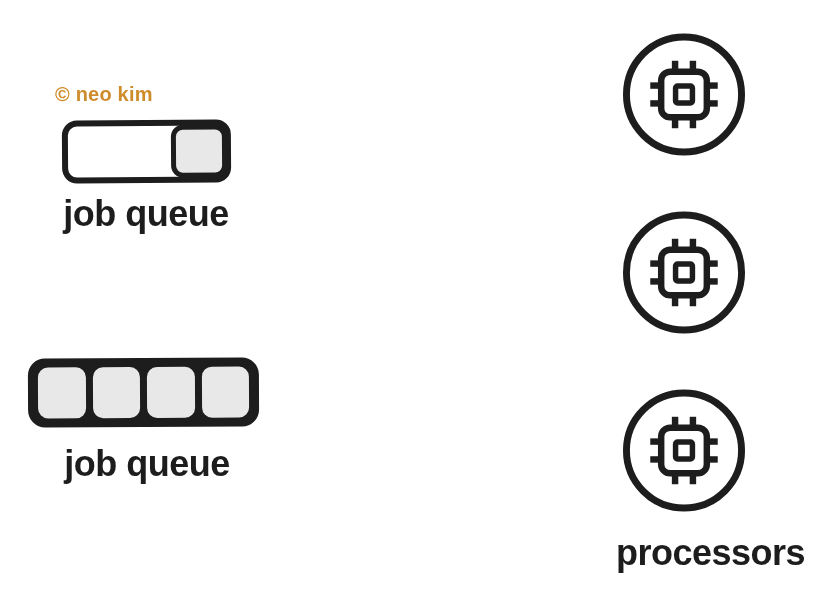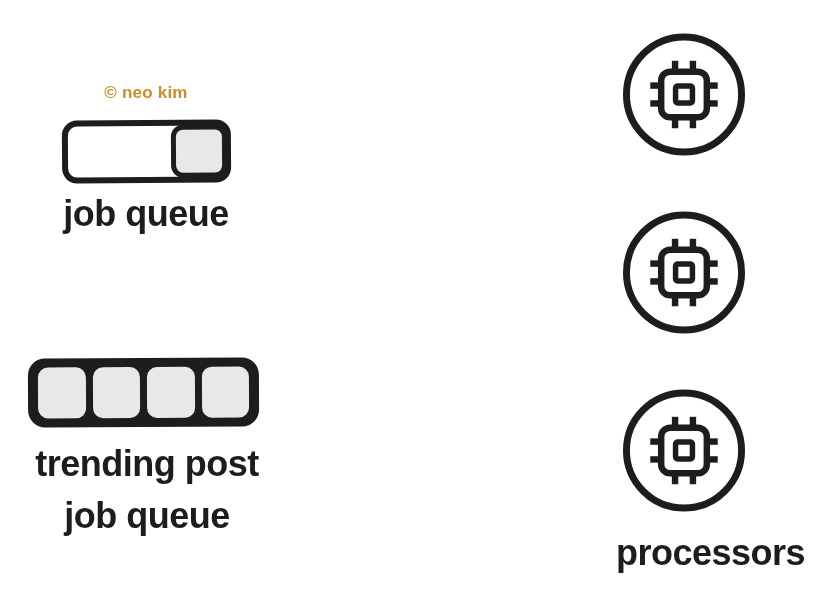--- a/index.html
+++ b/index.html
@@ -16,22 +16,22 @@
     font-family: "Liberation Sans", "DejaVu Sans", sans-serif;
     color: #1d1d1d;
   }
   .abs { position: absolute; }
 
   
   .attribution {
     left: 55px;
     top: 83px;
     width: 182px;
-    text-align: center;
-    font-size: 17px;
+    text-align: left;
+    font-size: 20px;
     font-weight: 600;
     letter-spacing: 0.2px;
   }
 
   
   .job-queue-box {
     left: 62px;
     top: 120px;
     width: 169px;
     height: 63px;
@@ -122,21 +122,20 @@
   </div>
   <div class="abs diagram-label job-queue-label">job queue</div>
 
   <div class="abs trending-queue-box">
     <div class="slot"></div>
   <div class="slot"></div>
       <div class="slot"></div>
       <div class="slot"></div>
     </div>
   <div class="abs diagram-label trending-queue-label">
-    <div>trending post</div>
     <div>job queue</div>
   </div>
 
   <div class="abs processors-stack">
     <div class="processor-node">
       <svg width="128" height="127" viewBox="0 0 128 128" fill="none" stroke="#1d1d1d">
 
         <circle cx="64" cy="63" r="58" stroke-width="7"></circle>
 
         <rect x="41" y="40" width="46" height="46" rx="9" stroke-width="6.5"></rect>

